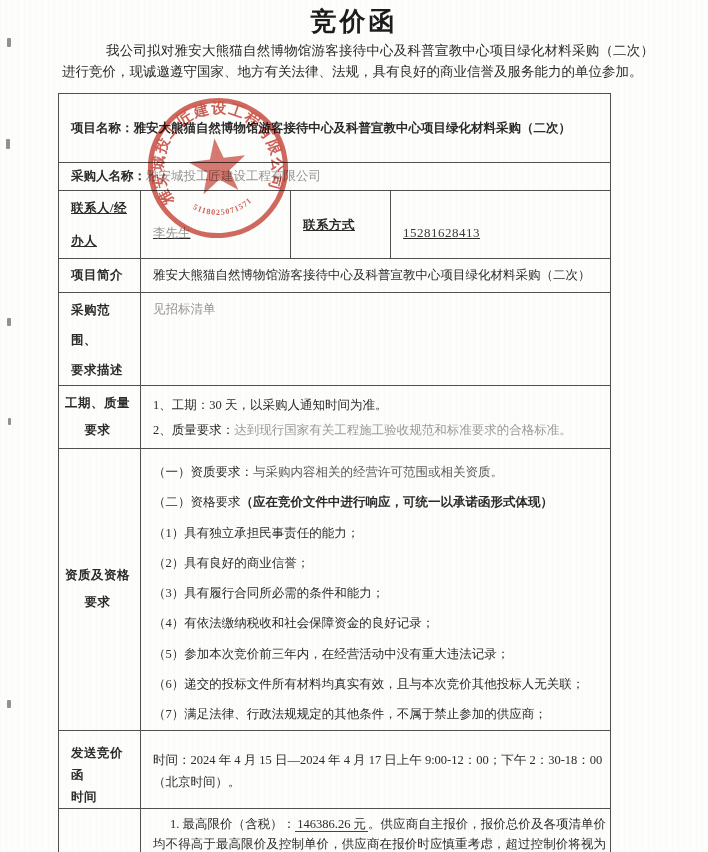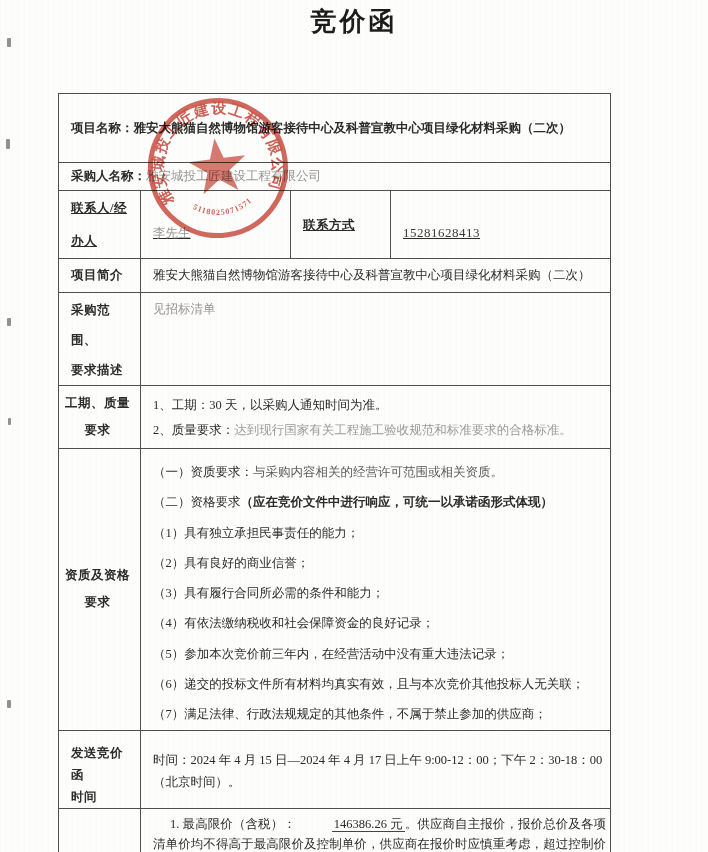--- a/index.html
+++ b/index.html
@@ -48,34 +48,35 @@
   .r6 td.lbl{line-height:27px;}
   .r6 .cv{vertical-align:top;padding-top:7px;line-height:25px;white-space:nowrap;}
   .r7 td.lbl{line-height:27px;}
   .r7 .cv{vertical-align:top;padding-top:8px;}
   .q-item{line-height:30.3px;white-space:nowrap;}
   .r8 td{vertical-align:top;}
   .r8 td.lbl{line-height:22px;padding-top:11px;}
   .r8 .cv{line-height:22px;padding-top:3px;white-space:nowrap;}
   .r9 .cv{vertical-align:top;padding-top:5px;line-height:20.6px;text-align:justify;padding-right:4px;}
   .r9 p{margin:0;text-indent:17px;}
-  .price{border-bottom:1px solid #444;padding:0 2px;margin-left:36px;}
+  .price{border-bottom:1px solid #444;padding:0 2px;}
   .seal{
     position:absolute;left:145px;top:95px;width:146px;height:146px;
     mix-blend-mode:multiply;opacity:.85;pointer-events:none;
   }
   .artifact{position:absolute;background:#383838;opacity:.55;border-radius:1px;}
 </style>
 </head>
 <body>
 
 <div class="page">
 
   <h1 class="doc-title">竞价函</h1>
 
+  <p class="intro">我公司拟对雅安大熊猫自然博物馆游客接待中心及科普宣教中心项目绿化材料采购（二次）进行竞价，现诚邀遵守国家、地方有关法律、法规，具有良好的商业信誉及服务能力的单位参加。</p>
 
   <table class="bid">
     <colgroup>
         <col style="width:82px">
         <col style="width:150px">
         <col style="width:100px">
         <col style="width:220px">
       </colgroup>
 
     <tbody>

